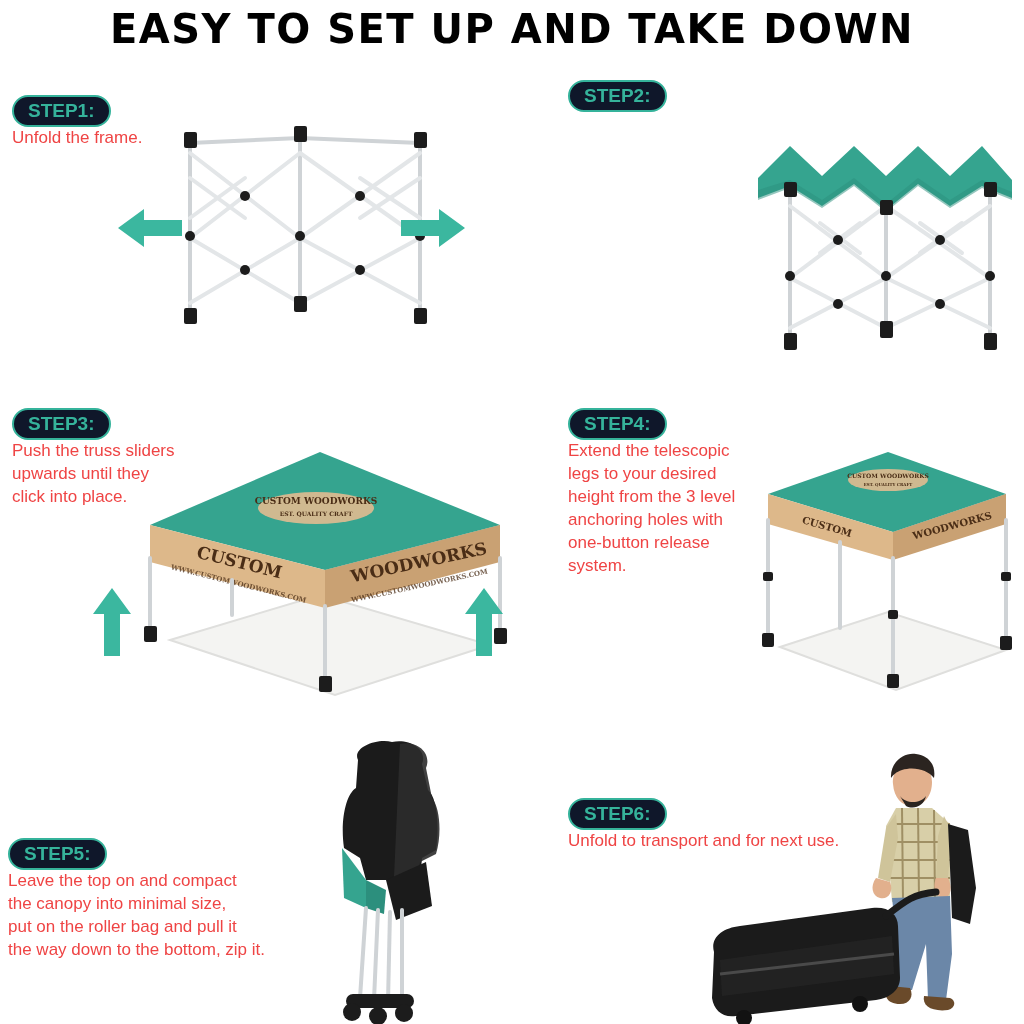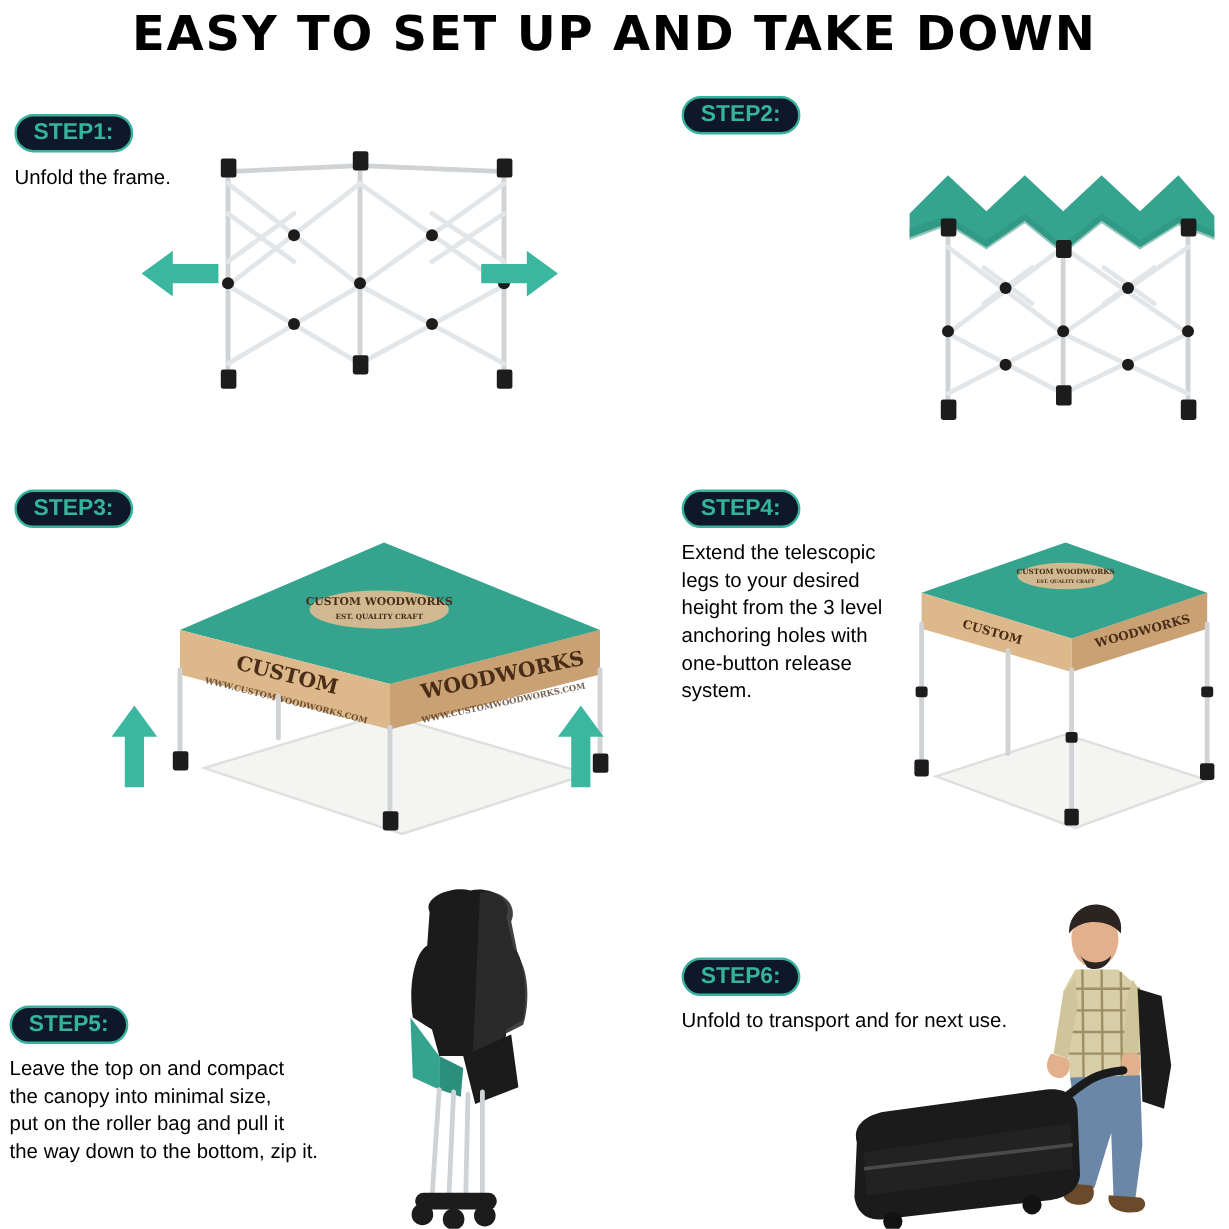--- a/index.html
+++ b/index.html
@@ -40,24 +40,23 @@
     border: 2px solid #35b39b;
     border-radius: 16px;
     padding: 4px 14px 5px 14px;
     color: #35b39b;
     font-size: 19px;
     font-weight: bold;
     background: #0f172a;
     line-height: 1;
   }
   .step-text {
-    margin-top: 10px;
     font-size: 17px;
     line-height: 1.35;
-    color: #000000;
+    color: #ef4444;
     white-space: pre-line;
     max-width: 260px;
   }
   .art {
     position: absolute;
   }
   
   .arrow {
     position: absolute;
   }
@@ -196,20 +195,23 @@
         <circle cx="190" cy="176" r="5"></circle>
         <circle cx="40" cy="148" r="5"></circle>
         <circle cx="136" cy="148" r="5"></circle>
         <circle cx="240" cy="148" r="5"></circle>
       </g>
     </svg>
   </div>
 
   <div class="step" style="left:12px; top:408px;">
     <div class="step-badge">STEP3:</div>
+    <div class="step-text">Push the truss sliders
+upwards until they
+click into place.</div>
   </div>
 
   <div class="art" style="left:120px; top:430px;">
     <svg width="390" height="270" viewBox="0 0 390 270">
 
       <polygon class="floor" points="50,210 200,165 370,215 215,265"></polygon>
 
       <polygon class="canopy" points="30,95 200,22 380,95 205,140"></polygon>
       <polygon class="canopy-dark" points="205,140 380,95 380,100 205,146" opacity="0.6"></polygon>
 

